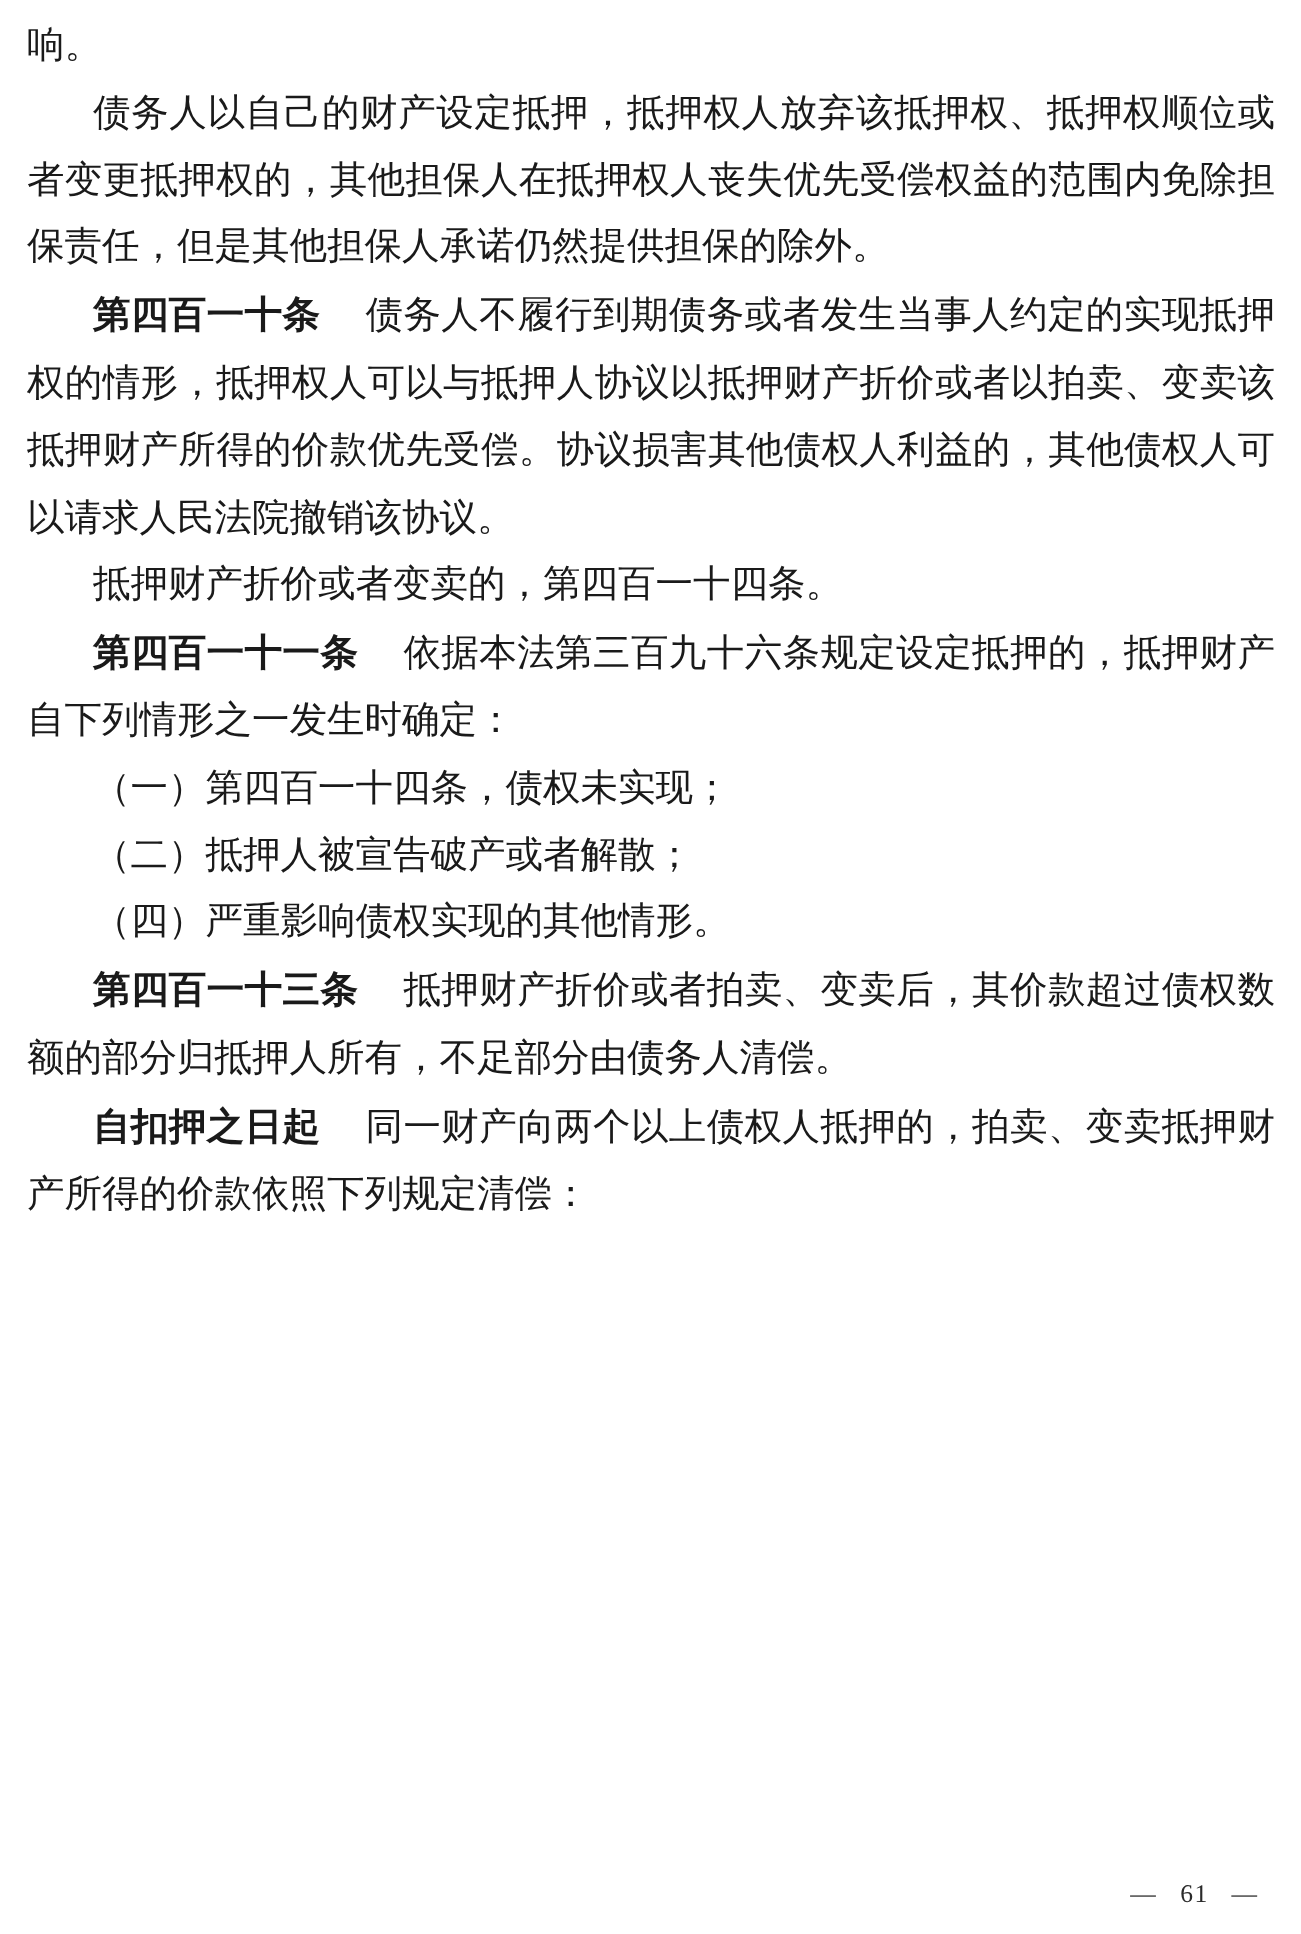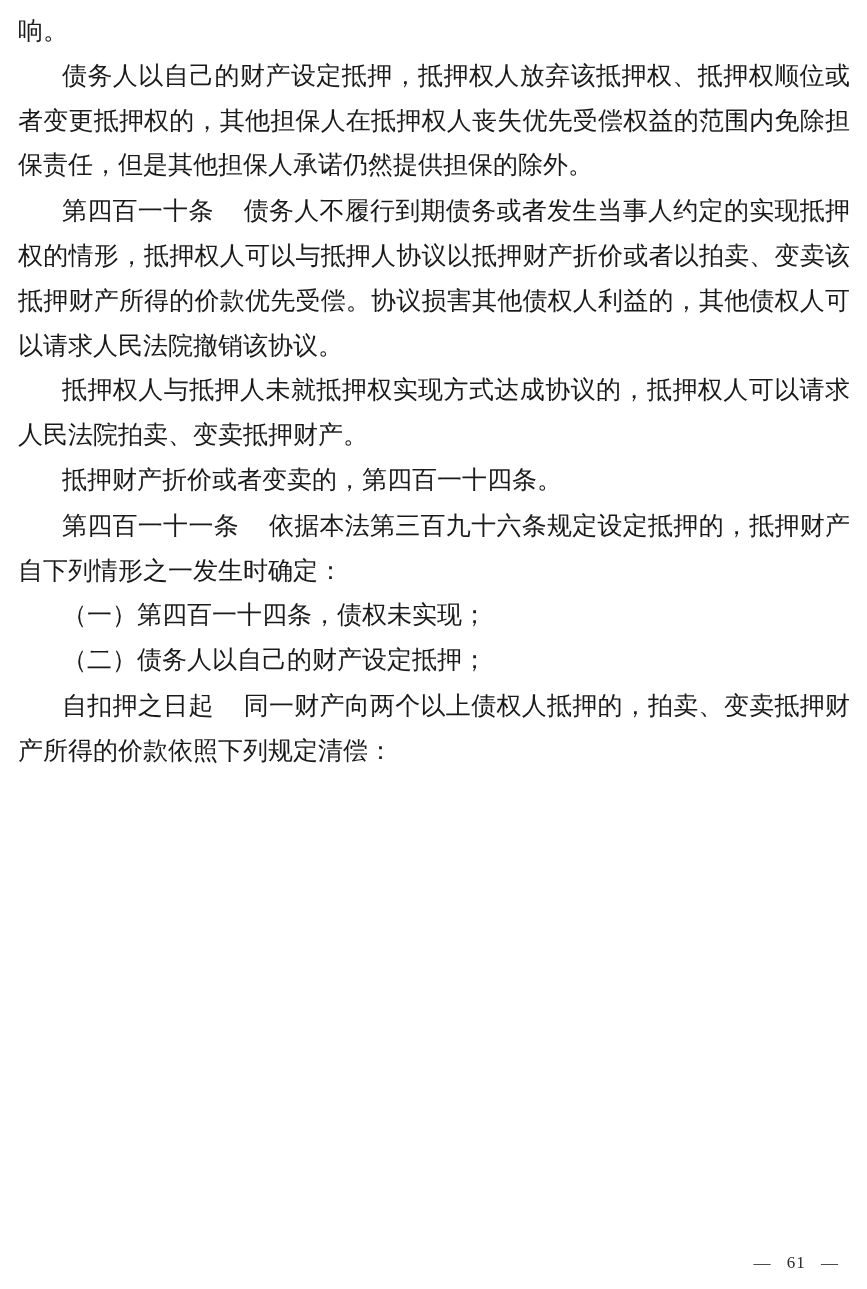--- a/index.html
+++ b/index.html
@@ -30,21 +30,21 @@
     text-align: justify;
     text-justify: inter-character;
     text-indent: 44px;
     word-break: break-all;
   }
   p.para.flush {
     text-indent: 0;
   }
   .art {
     font-family: "Liberation Sans", "DejaVu Sans", sans-serif;
-    font-weight: 400;
+    font-weight: 700;
     margin-right: 1.2em;
   }
   .page-num {
     position: absolute;
     right: 28px;
     bottom: 16px;
     font-size: 17px;
     color: #2b2b2b;
     letter-spacing: 1px;
     word-spacing: 10px;
@@ -57,34 +57,35 @@
 
 <div class="page">
   <div class="text-block">
 
     <p class="para flush"><span>响。</span></p>
 
     <p class="para"><span>债务人以自己的财产设定抵押，抵押权人放弃该抵押权、抵押权顺位或者变更抵押权的，其他担保人在抵押权人丧失优先受偿权益的范围内免除担保责任，但是其他担保人承诺仍然提供担保的除外。</span></p>
 
     <p class="para"><b class="art">第四百一十条</b><span>债务人不履行到期债务或者发生当事人约定的实现抵押权的情形，抵押权人可以与抵押人协议以抵押财产折价或者以拍卖、变卖该抵押财产所得的价款优先受偿。协议损害其他债权人利益的，其他债权人可以请求人民法院撤销该协议。</span></p>
 
-    <p class="para"><span>抵押权人与抵押人未就抵押权实现方式达成协议的，抵押权人可以请求人民法院拍卖、变卖抵押财产。</span></p>
 
     <p class="para"><span>抵押财产折价或者变卖的，第四百一十四条。</span></p>
 
     <p class="para"><b class="art">第四百一十一条</b><span>依据本法第三百九十六条规定设定抵押的，抵押财产自下列情形之一发生时确定：</span></p>
 
     <p class="para"><span>（一）第四百一十四条，债权未实现；</span></p>
 
-    <p class="para"><span>（二）债务人以自己的财产设定抵押；</span></p>
+    <p class="para"><span>（二）抵押人被宣告破产或者解散；</span></p>
+
+
+    <p class="para"><span>（四）严重影响债权实现的其他情形。</span></p>
 
 
 
-
-
+    <p class="para"><b class="art">第四百一十三条</b><span>抵押财产折价或者拍卖、变卖后，其价款超过债权数额的部分归抵押人所有，不足部分由债务人清偿。</span></p>
 
     <p class="para"><b class="art">自扣押之日起</b><span>同一财产向两个以上债权人抵押的，拍卖、变卖抵押财产所得的价款依照下列规定清偿：</span></p>
 
 
   </div>
 
   <div class="page-num">— 61 —</div>
 </div>
 
 </body></html>

